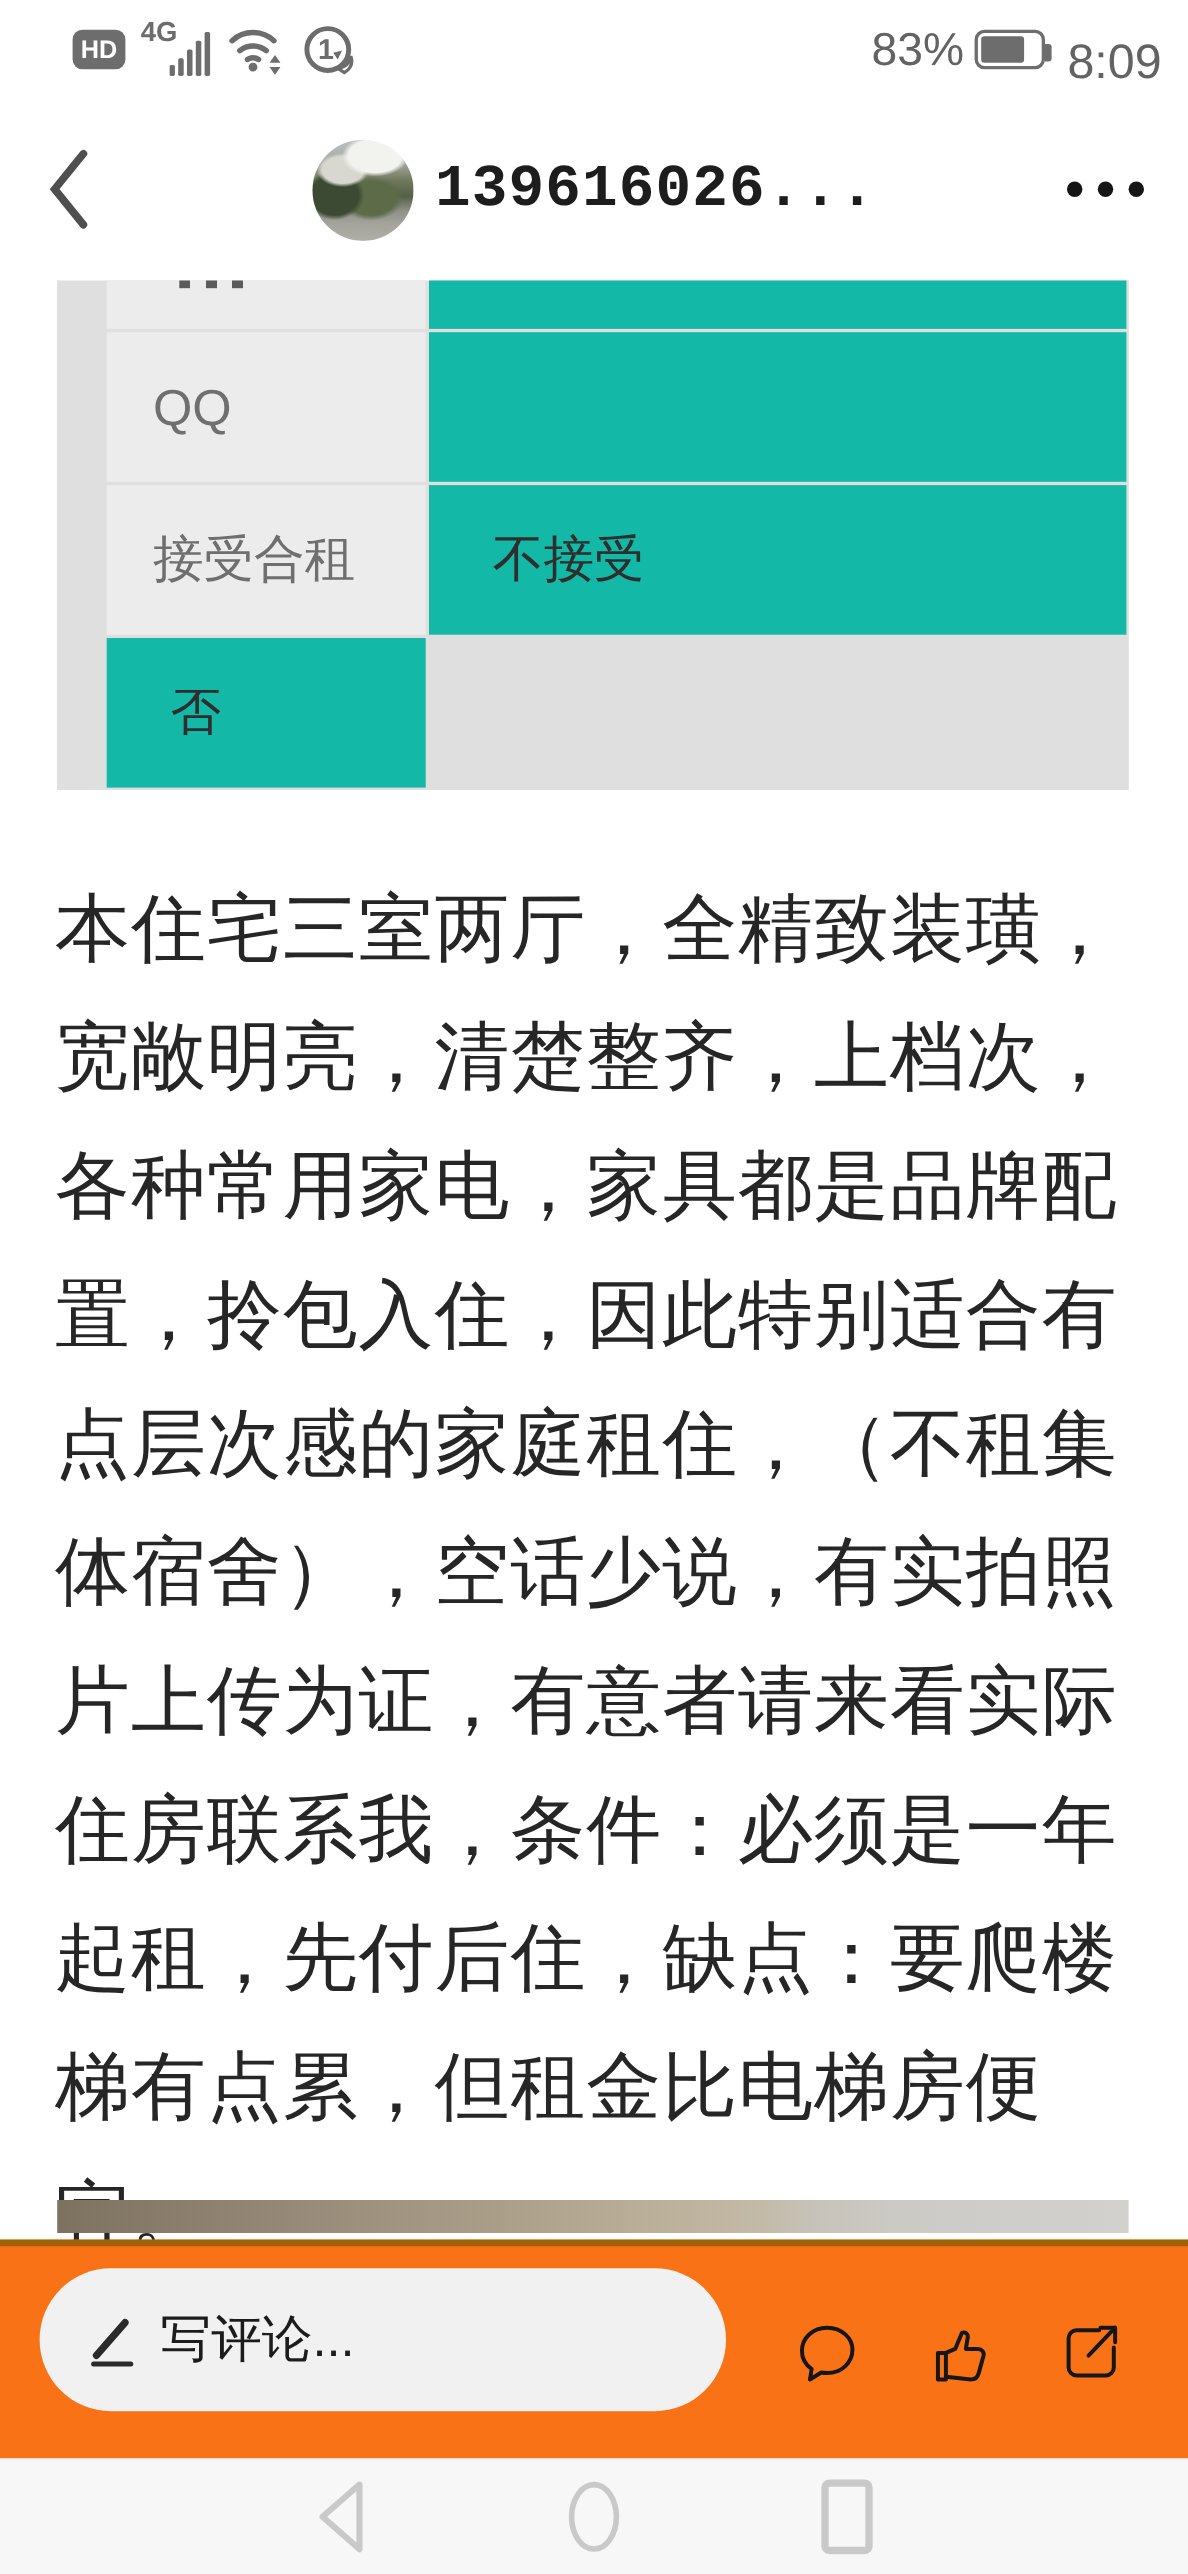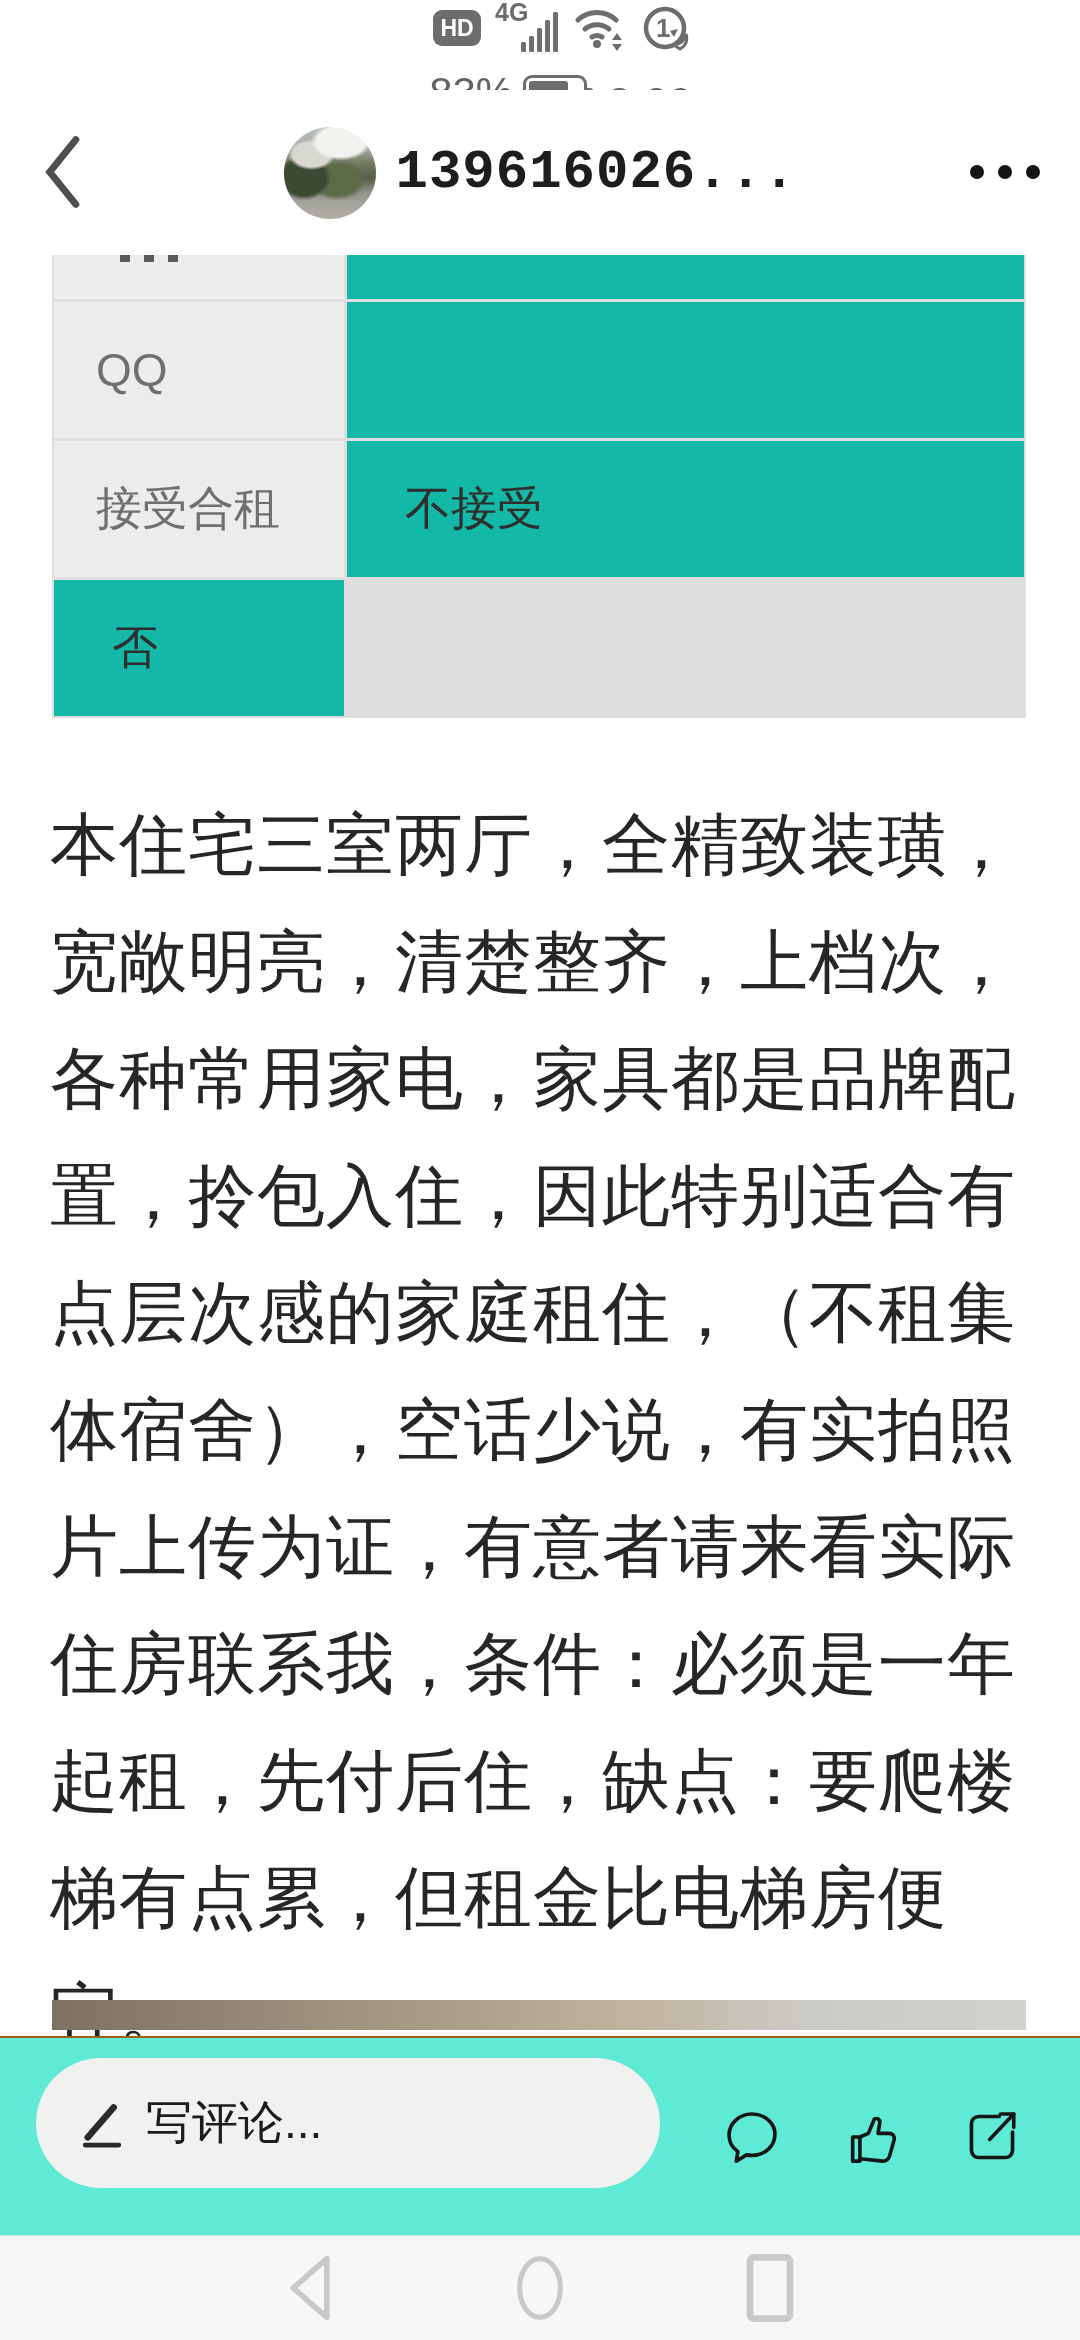--- a/index.html
+++ b/index.html
@@ -2,21 +2,21 @@
 <html><head>
 <meta charset="utf-8">
 <style>
   * { margin:0; padding:0; box-sizing:border-box; }
   html,body { width:1080px; height:2340px; background:#ffffff; overflow:hidden;
               font-family:"Liberation Sans","DejaVu Sans",sans-serif; }
 
   
   .status-bar { position:absolute; left:0; top:0; width:1080px; height:90px;
     display:flex; align-items:center; justify-content:space-between;
-    padding:0 24px 0 66px; color:#6d6d6d;flex-direction:column; }
+    padding:0 24px 0 66px; color:#6d6d6d; }
   .sb-left { display:flex; align-items:center; gap:14px; }
   .hd-badge { display:flex; align-items:center; justify-content:center;
     width:48px; height:36px; border-radius:9px; background:#6d6d6d;
     color:#fff; font-size:23px; font-weight:700; }
   .net-cluster { position:relative; width:66px; height:56px; }
   .net-4g { position:absolute; left:0; top:-2px; font-size:25px; font-weight:700; }
   .net-bars { position:absolute; right:0; bottom:4px; }
   .sb-right { display:flex; align-items:center; gap:10px; font-size:42px; color:#636363; }
   .battery { position:relative; width:64px; height:36px; border:3px solid #6d6d6d;
     border-radius:9px; margin-right:10px; }
@@ -41,41 +41,41 @@
       linear-gradient(180deg, #b9bec2 0%, #a8ada6 22%, #70795c 40%, #566048 56%,
                       #8e9087 70%, #a3a29b 82%, #b0aea7 100%); }
   .title { font-size:54px; font-weight:700; color:#1d1d1d; letter-spacing:1px; }
   .more-btn { position:absolute; right:40px; top:62px; display:flex; gap:14px;
     align-items:center; height:40px; }
   .more-btn i { width:14px; height:14px; border-radius:50%; background:#151515; }
 
   
   .info-table { position:absolute; left:52px; top:255px; width:974px;
     display:grid; grid-template-columns:290px 1fr; grid-template-rows:44px 136px 136px 136px;
-    gap:3px; background:#dfdfdf; border:2px solid #dfdfdf; border-top:none; }
+    gap:3px; background:#dfdfdf; border:2px solid #dfdfdf; border-top:none;padding-left:43px; }
   .cell { display:flex; align-items:center; font-size:46px; }
   .cell.lbl { background:#ececec; color:#6f6f6f; padding-left:42px; }
   .cell.val { background:#14b8a6; color:#2e2e2e; padding-left:58px; }
   .cell.clipped { position:relative; }
   .frag { position:absolute; left:66px; top:0; width:66px; height:7px;
     background:repeating-linear-gradient(90deg,#5b5b5b 0 10px, rgba(0,0,0,0) 10px 24px); }
 
   
   .description { position:absolute; left:50px; top:786px; width:1000px;
     font-size:68px; line-height:117px; color:#262626; letter-spacing:1px;
     white-space:pre-line; }
 
   
   .photo-strip { position:absolute; left:52px; top:2000px; width:974px; height:30px;
     background:linear-gradient(90deg,#7d7160 0%, #968977 22%, #aa9d88 40%,
       #bdb29c 58%, #c3baa8 66%, #c7c2b8 70%, #cccac5 78%, #d3d1ce 100%); }
 
   
   .comment-bar { position:absolute; left:0; top:2036px; width:1080px; height:199px;
-    background:#5eead4; border-top:2px solid #a16207; }
+    background:#f97316; border-top:6px solid #a16207; }
   .comment-pill { position:absolute; left:36px; top:20px; width:624px; height:130px;
     border-radius:65px; background:#f1f1f2; display:flex; align-items:center;
     padding-left:40px; gap:18px; }
   .comment-placeholder { font-size:46px; color:#1c1c1c; }
   .actions { position:absolute; left:723px; top:0; height:100%;
     display:flex; align-items:center; gap:62px; }
   .action { width:58px; height:58px; display:flex; align-items:center; justify-content:center; }
 
   
   .nav-bar { position:absolute; left:0; top:2235px; width:1080px; height:105px;

